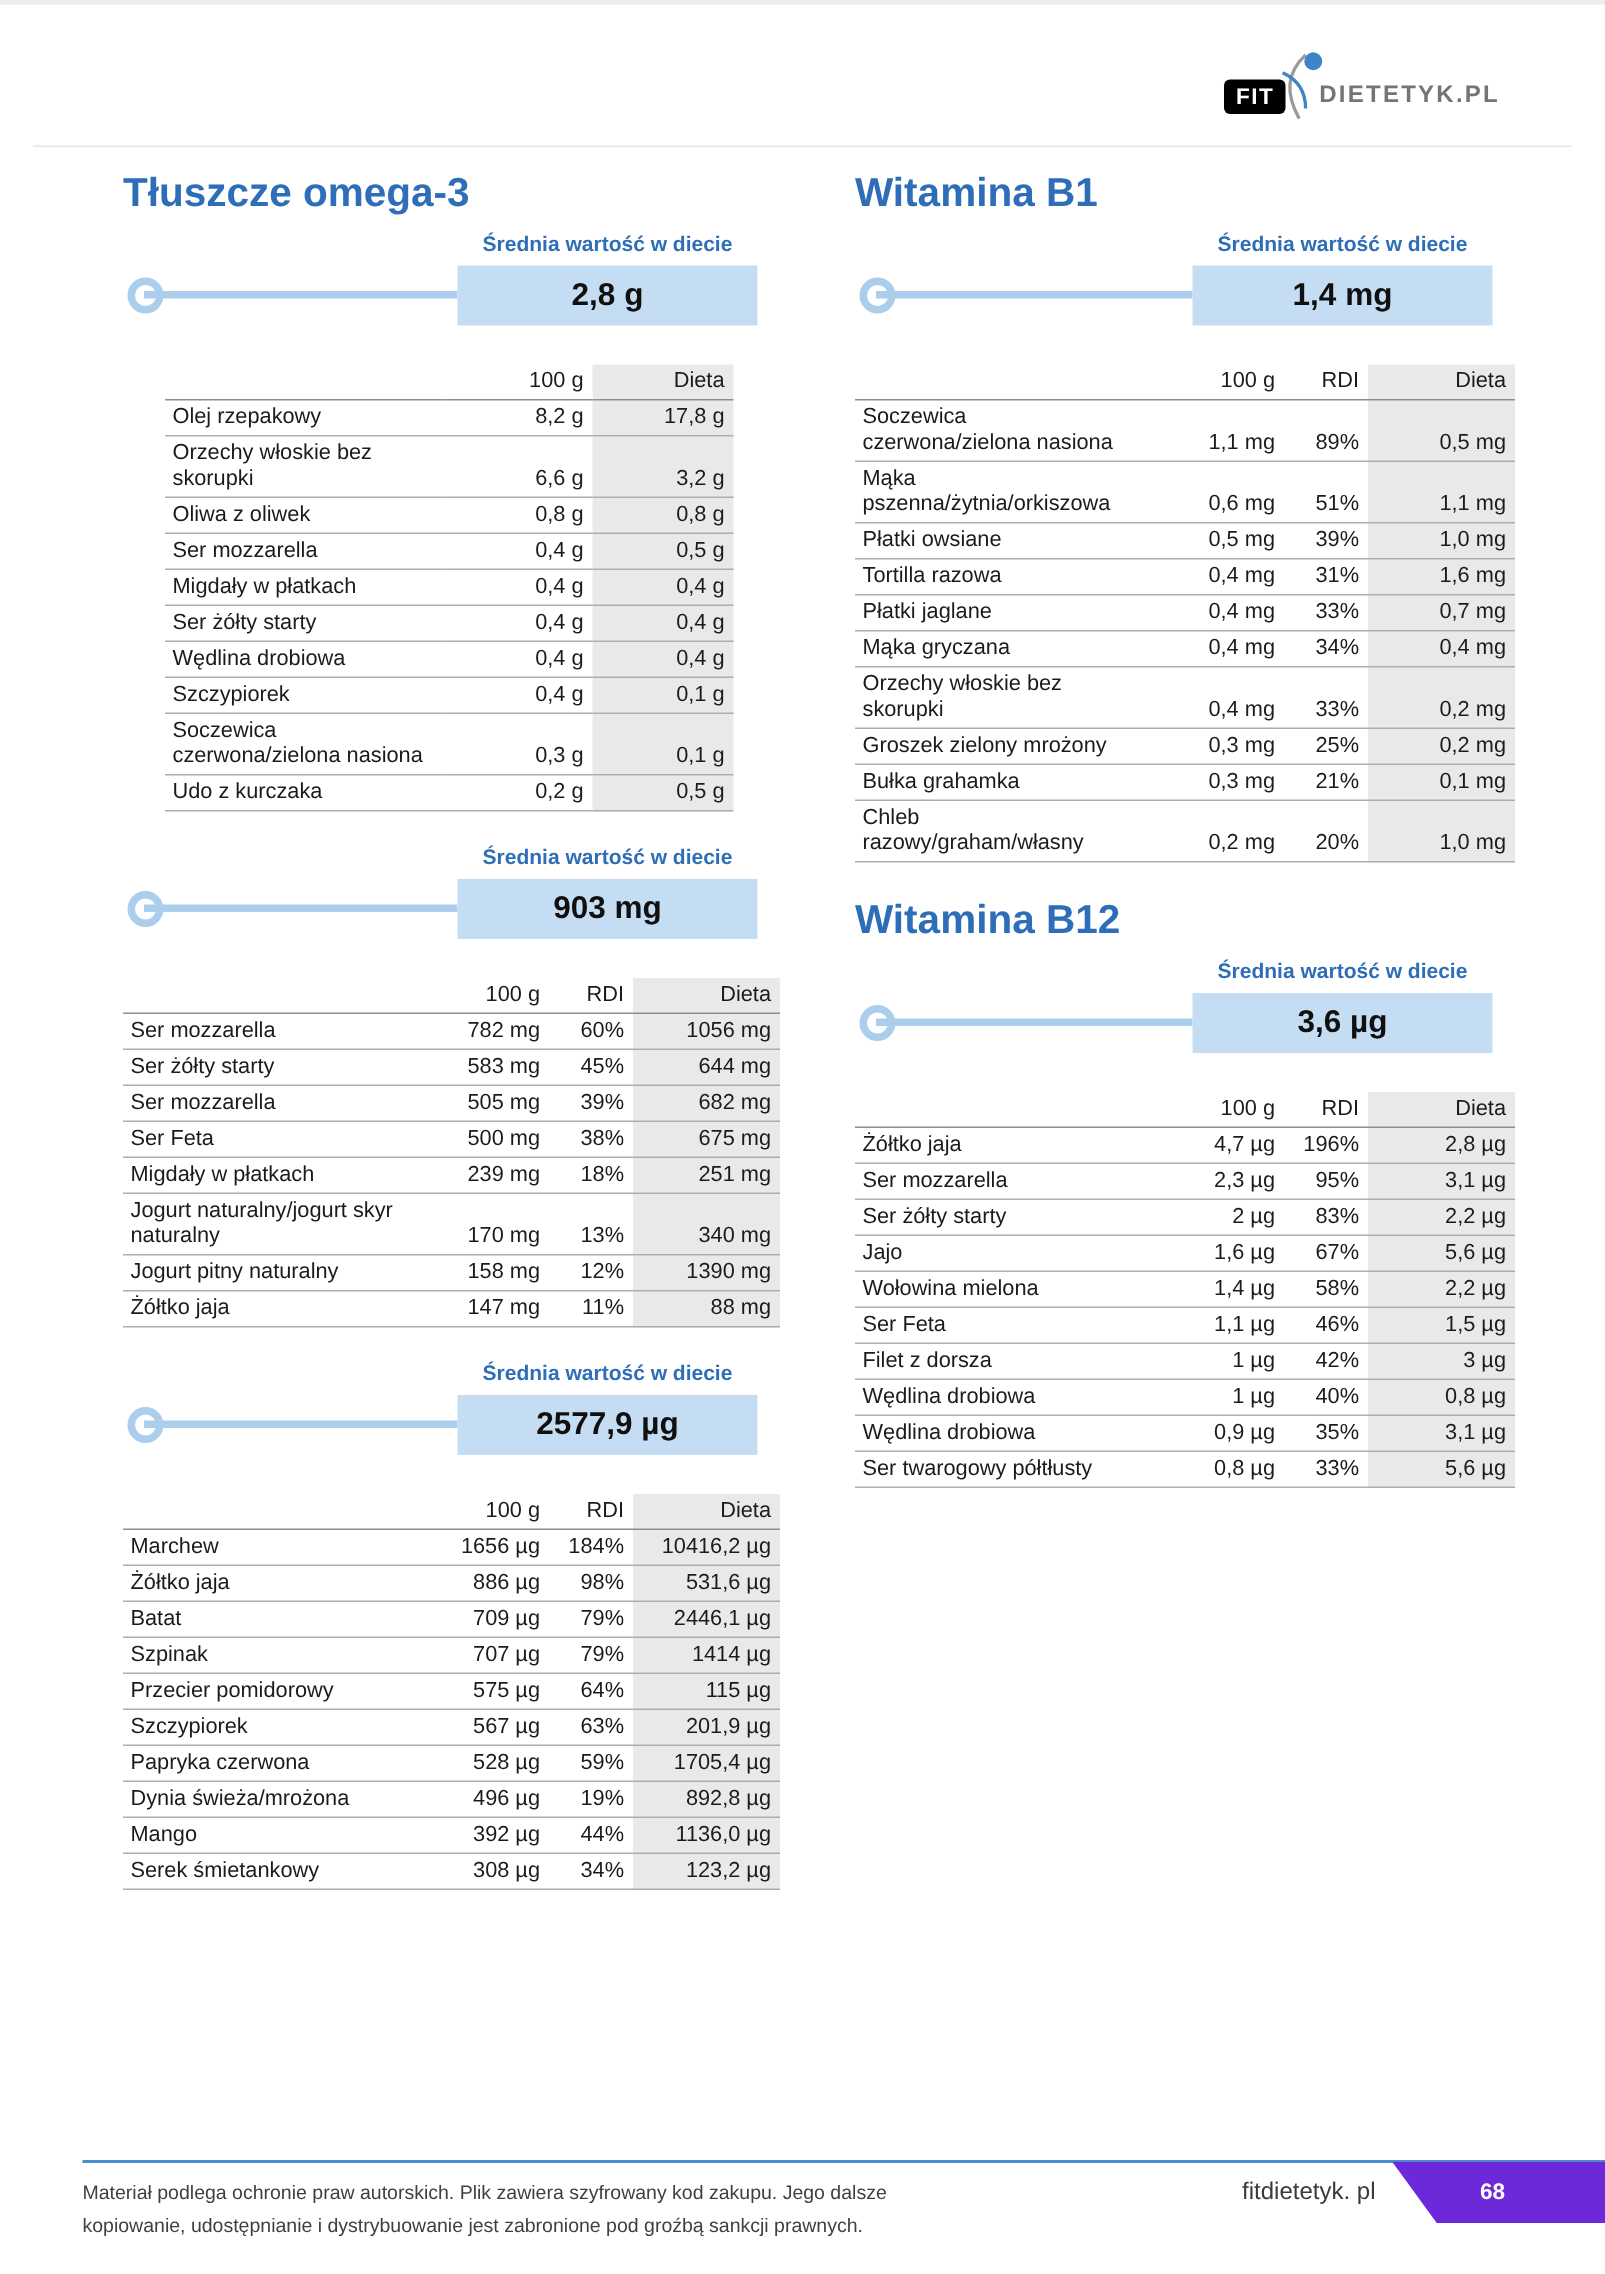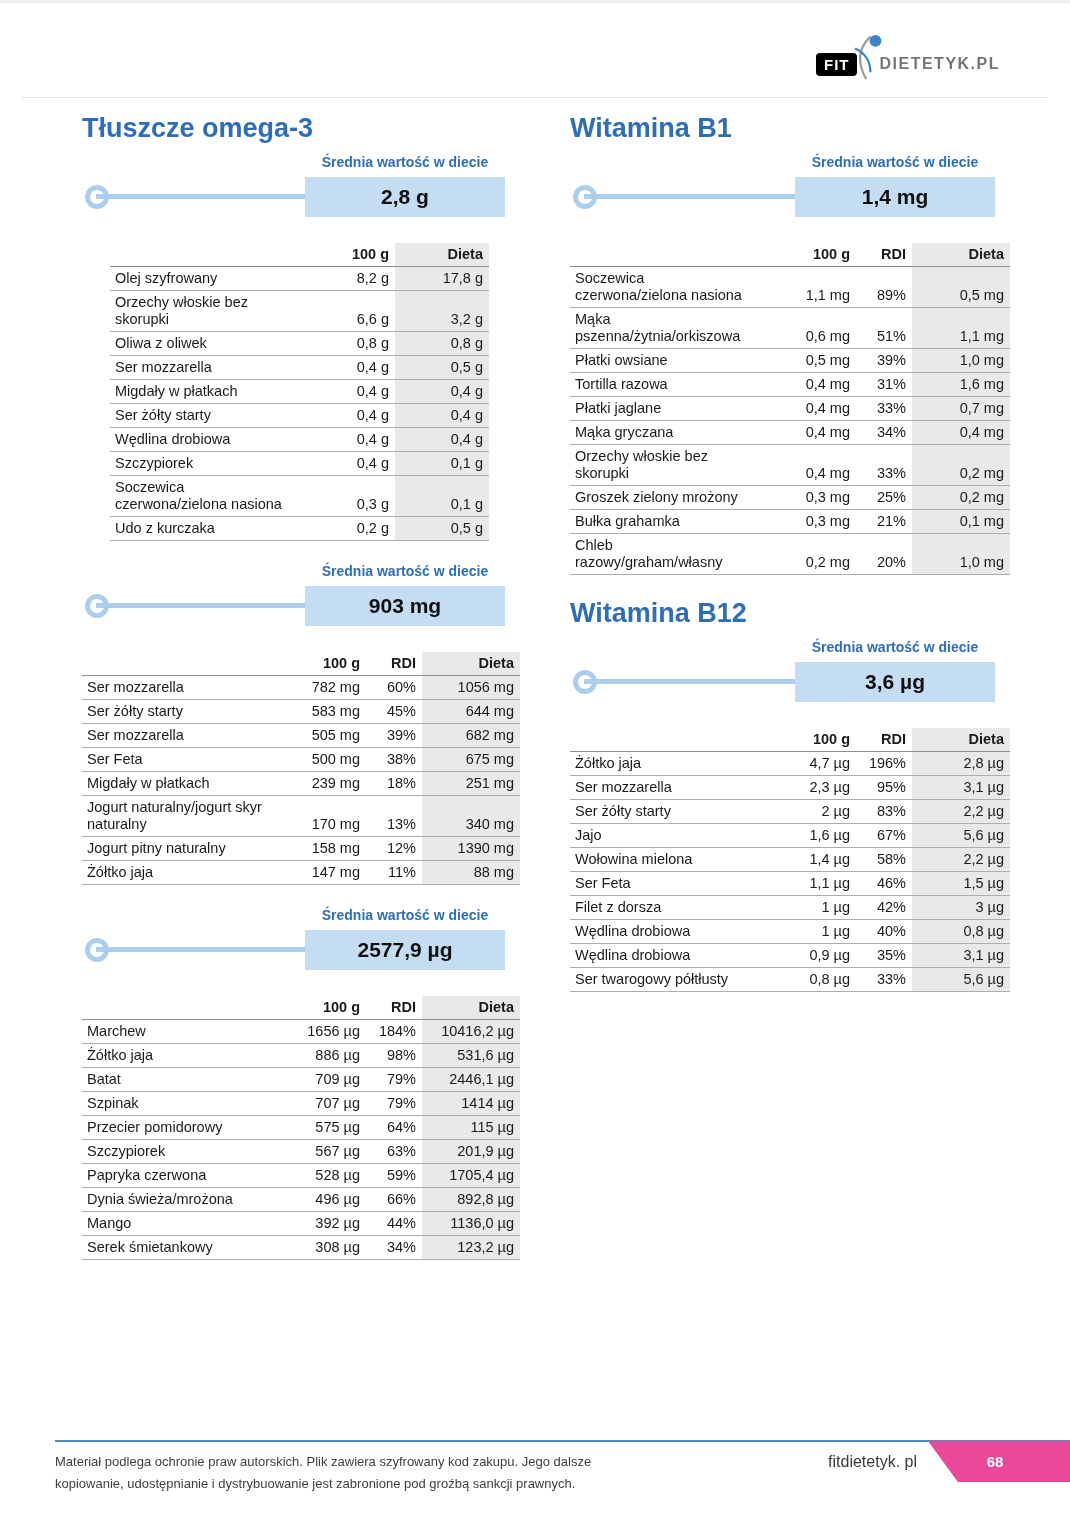--- a/index.html
+++ b/index.html
@@ -34,31 +34,31 @@
 
   
   .data-table{border-collapse:collapse;table-layout:fixed;width:438px;margin-top:26px;
               font-size:14.5px;color:#1b1b1b;}
   .col-right .data-table{width:440px;}
   .data-table.indented{width:379px;margin-left:28px;}
   .data-table col.c-100{width:88px;} .data-table col.c-rdi{width:56px;} .data-table col.c-dieta{width:98px;}
   .data-table.no-rdi col.c-100{width:100px;} .data-table.no-rdi col.c-dieta{width:94px;}
   .data-table th,.data-table td{padding:3px 0;line-height:17px;vertical-align:bottom;
               border-bottom:1px solid #adadad;font-weight:normal;}
-  .data-table thead th{font-weight:bold;border-bottom-color:#8e8e8e;margin-top:20px;}
+  .data-table thead th{font-weight:normal;border-bottom-color:#8e8e8e;margin-top:20px;}
   .data-table .name{text-align:left;padding-left:5px;white-space:pre-line;}
   .data-table .num{text-align:right;padding-right:6px;}
   .data-table .dieta{background:#e9e9e9;text-align:right;padding-right:6px;}
 
   
   .footer-line{position:absolute;left:55px;right:0;top:1440px;height:2px;background:#4a8fd0;}
   .footer-legal{position:absolute;left:55px;top:1451px;width:560px;font-size:13px;line-height:22px;
                 color:#3f3f3f;white-space:pre-line;}
   .footer-brand{position:absolute;right:153px;top:1453px;font-size:16px;color:#3a3a3a;}
-  .page-box{position:absolute;right:0;top:1441px;width:142px;height:41px;background:#ec4899;
+  .page-box{position:absolute;right:0;top:1441px;width:142px;height:41px;background:#6d28d9;
             clip-path:polygon(0 0,100% 0,100% 100%,21% 100%);
             color:#fff;font-weight:bold;font-size:15px;display:flex;align-items:center;
             justify-content:center;padding-right:8px;box-sizing:border-box;}
 </style>
 </head>
 <body>
 
 <div class="page">
   <div class="top-strip"></div>
 
@@ -91,21 +91,21 @@
           </colgroup>
       <thead>
             <tr>
               <th class="name"></th>
               <th class="num">100 g</th>
               <th class="dieta">Dieta</th>
             </tr>
           </thead>
       <tbody>
             <tr>
-              <td class="name">Olej szyfrowany</td>
+              <td class="name">Olej rzepakowy</td>
               <td class="num">8,2 g</td>
               <td class="dieta">17,8 g</td>
             </tr>
             <tr>
               <td class="name">Orzechy włoskie bez
 skorupki</td>
               <td class="num">6,6 g</td>
               <td class="dieta">3,2 g</td>
             </tr>
             <tr>
@@ -290,21 +290,21 @@
             </tr>
             <tr>
               <td class="name">Papryka czerwona</td>
               <td class="num">528 µg</td>
               <td class="num">59%</td>
               <td class="dieta">1705,4 µg</td>
             </tr>
             <tr>
               <td class="name">Dynia świeża/mrożona</td>
               <td class="num">496 µg</td>
-              <td class="num">66%</td>
+              <td class="num">19%</td>
               <td class="dieta">892,8 µg</td>
             </tr>
             <tr>
               <td class="name">Mango</td>
               <td class="num">392 µg</td>
               <td class="num">44%</td>
               <td class="dieta">1136,0 µg</td>
             </tr>
             <tr>
               <td class="name">Serek śmietankowy</td>

